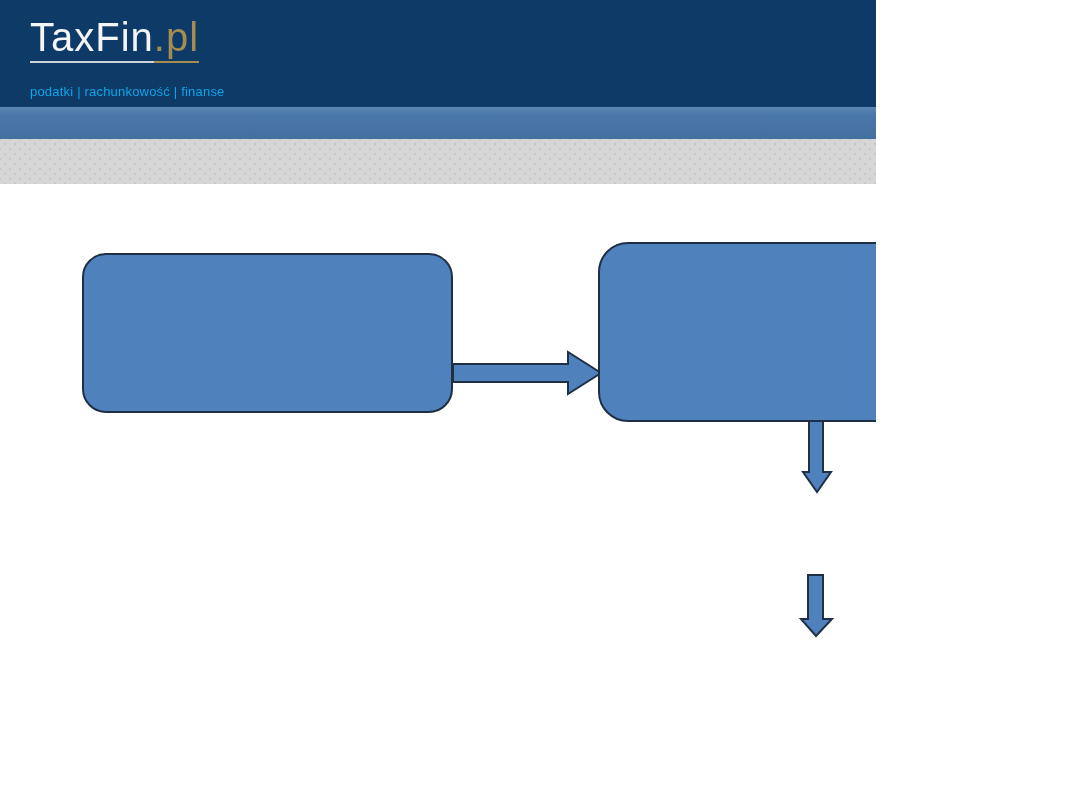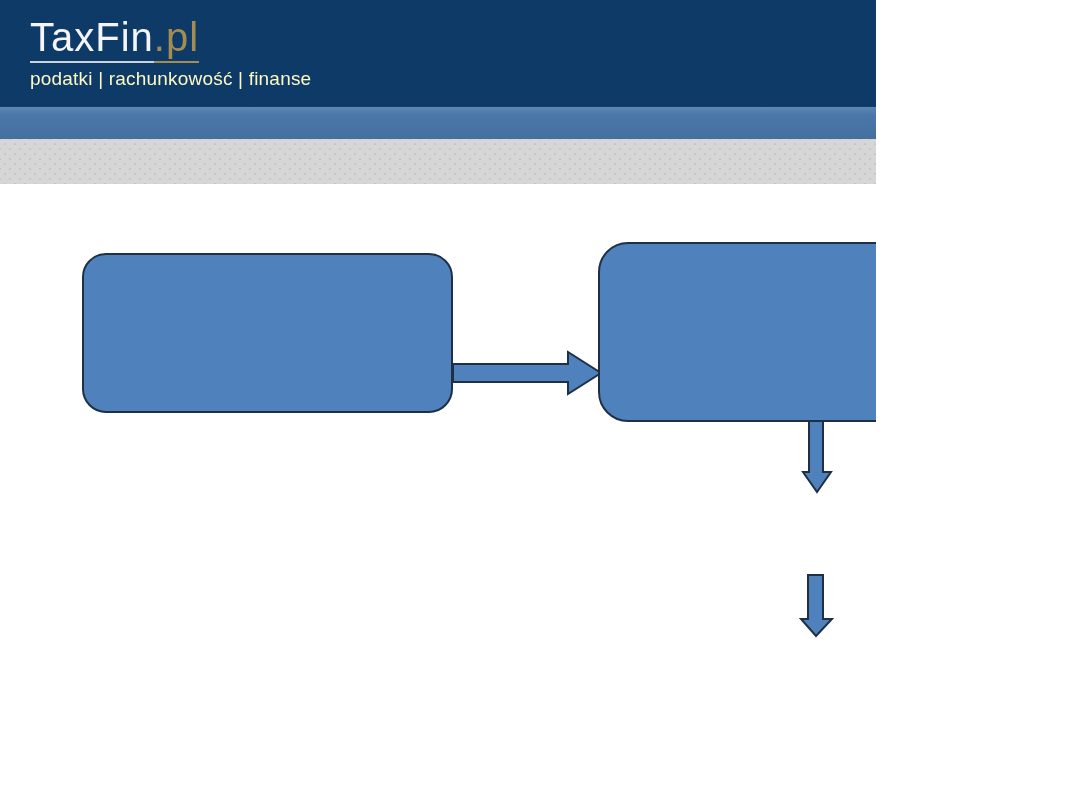--- a/index.html
+++ b/index.html
@@ -56,23 +56,23 @@
     border-bottom: 2px solid #cdd3da;
     padding-bottom: 3px;
   }
   .brand-suffix {
     display: inline-block;
     color: var(--brand-gold, #a58c50);
     border-bottom: 2px solid var(--brand-gold, #a58c50);
     padding-bottom: 3px;
   }
   .tagline {
-    margin-top: 5px;
-    color: #fef9c3;
-    font-size: 19px;
+    margin-top: 21px;
+    color: #0ea5e9;
+    font-size: 13px;
     letter-spacing: 0.2px;
   }
   .arrow-layer {
     position: absolute;
     left: 0; top: 0;
     width: 1080px; height: 810px;
     z-index: 1;
   }
   .flow-box {
     position: absolute;

